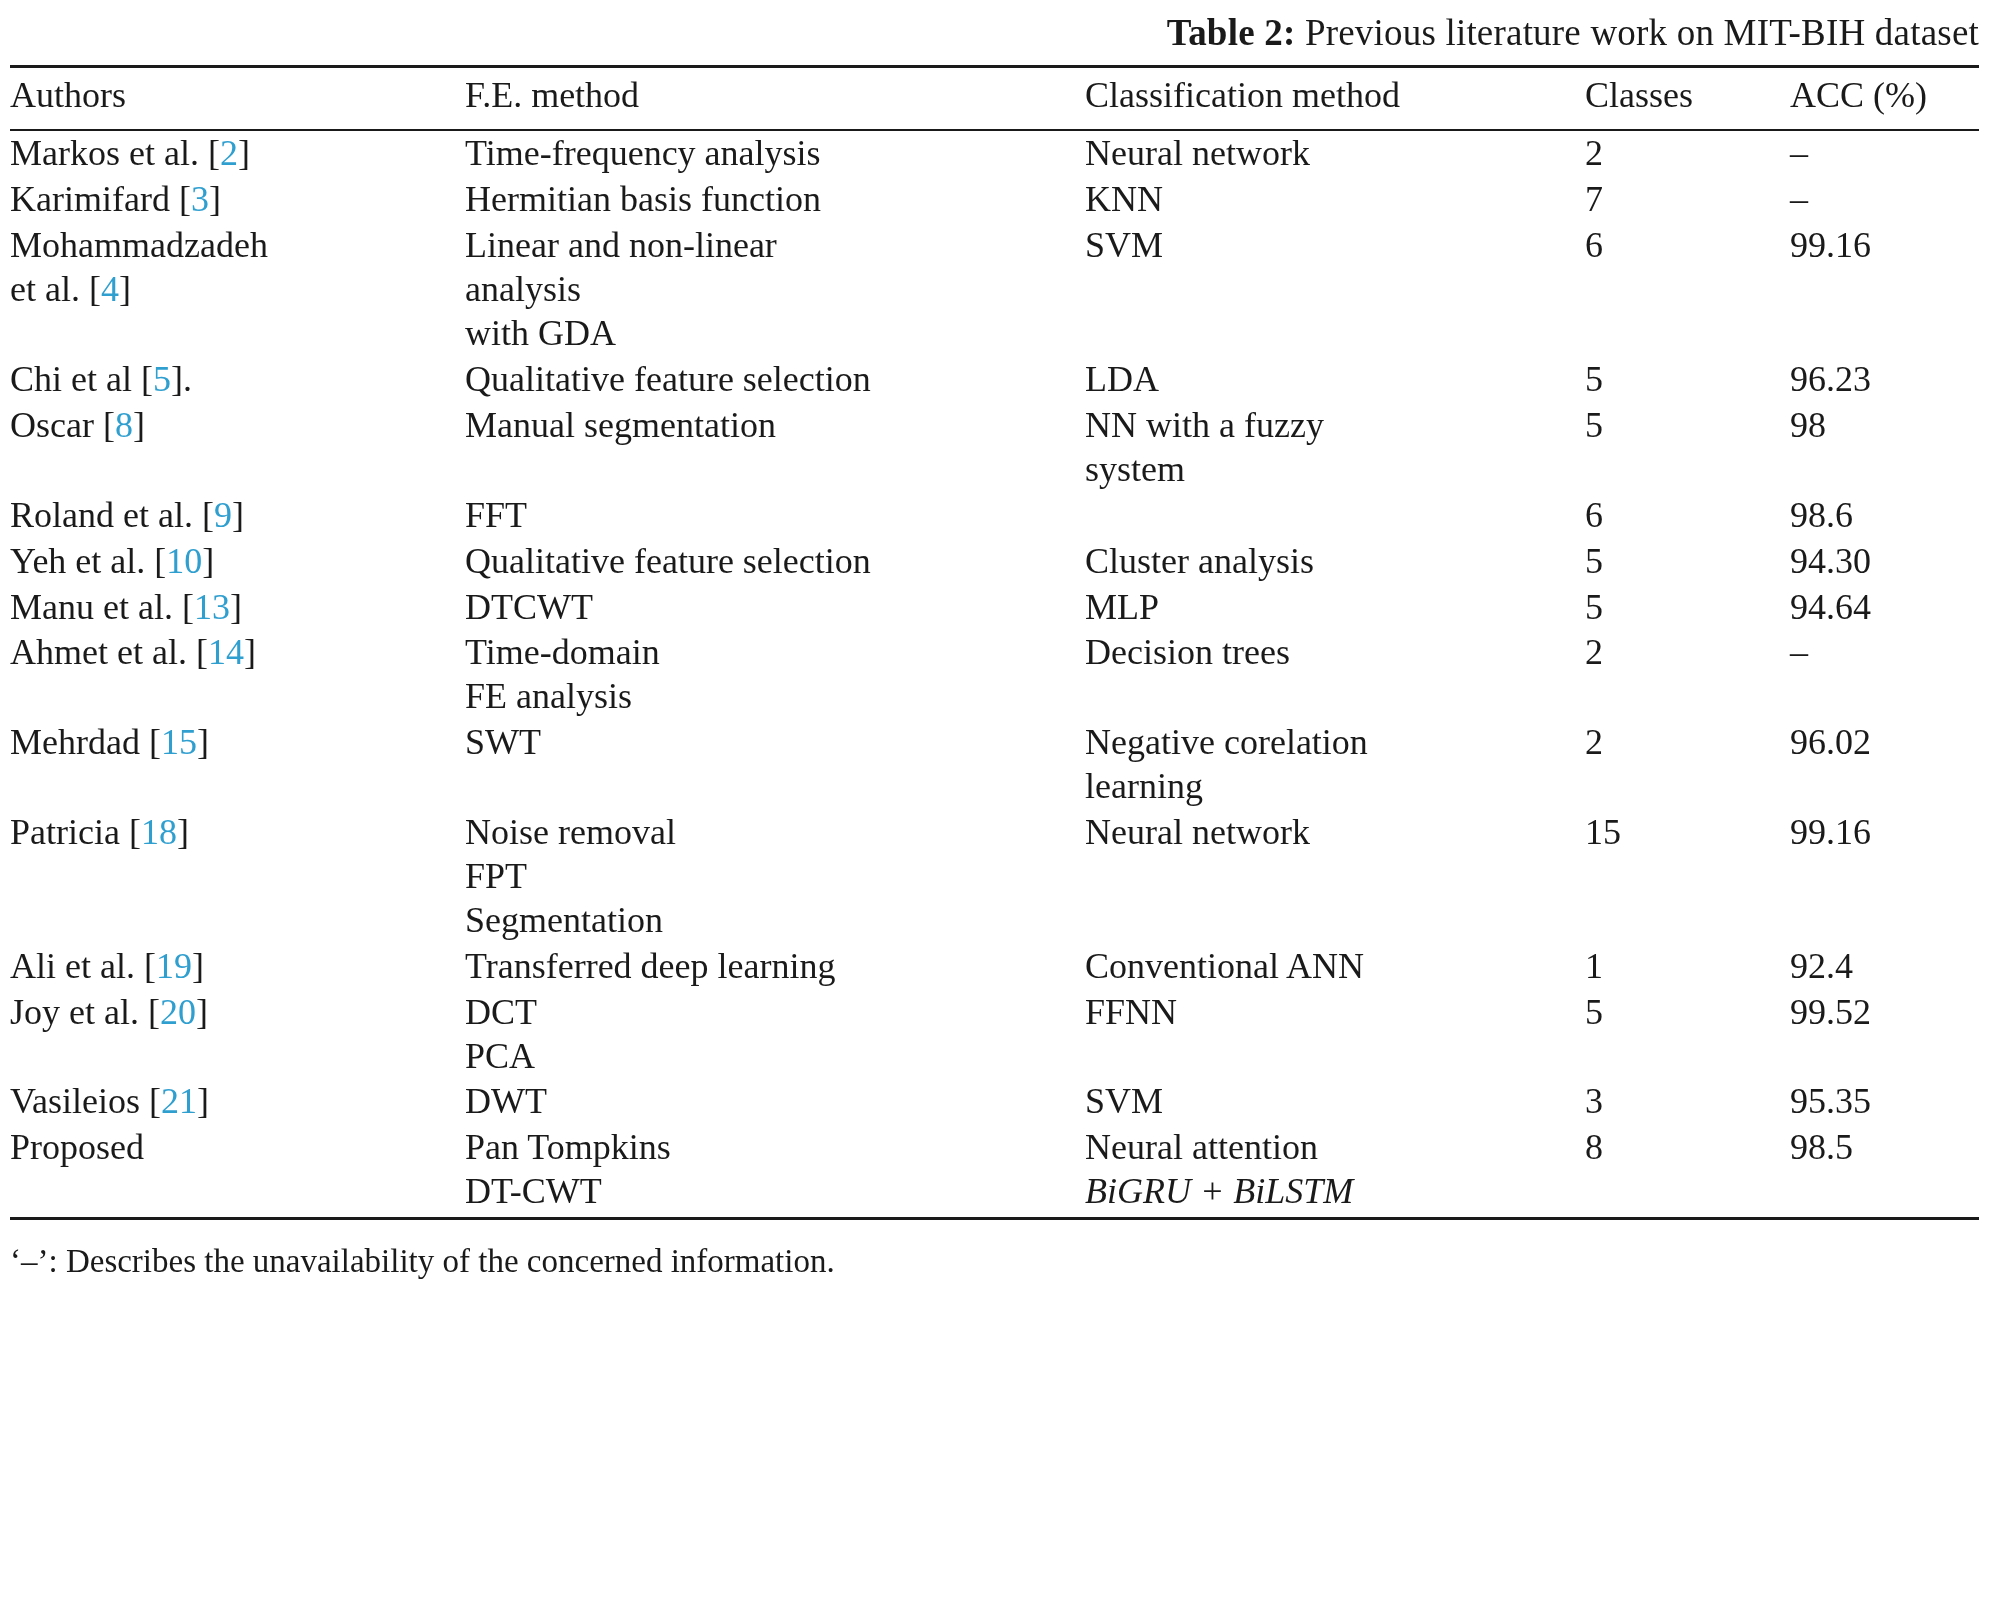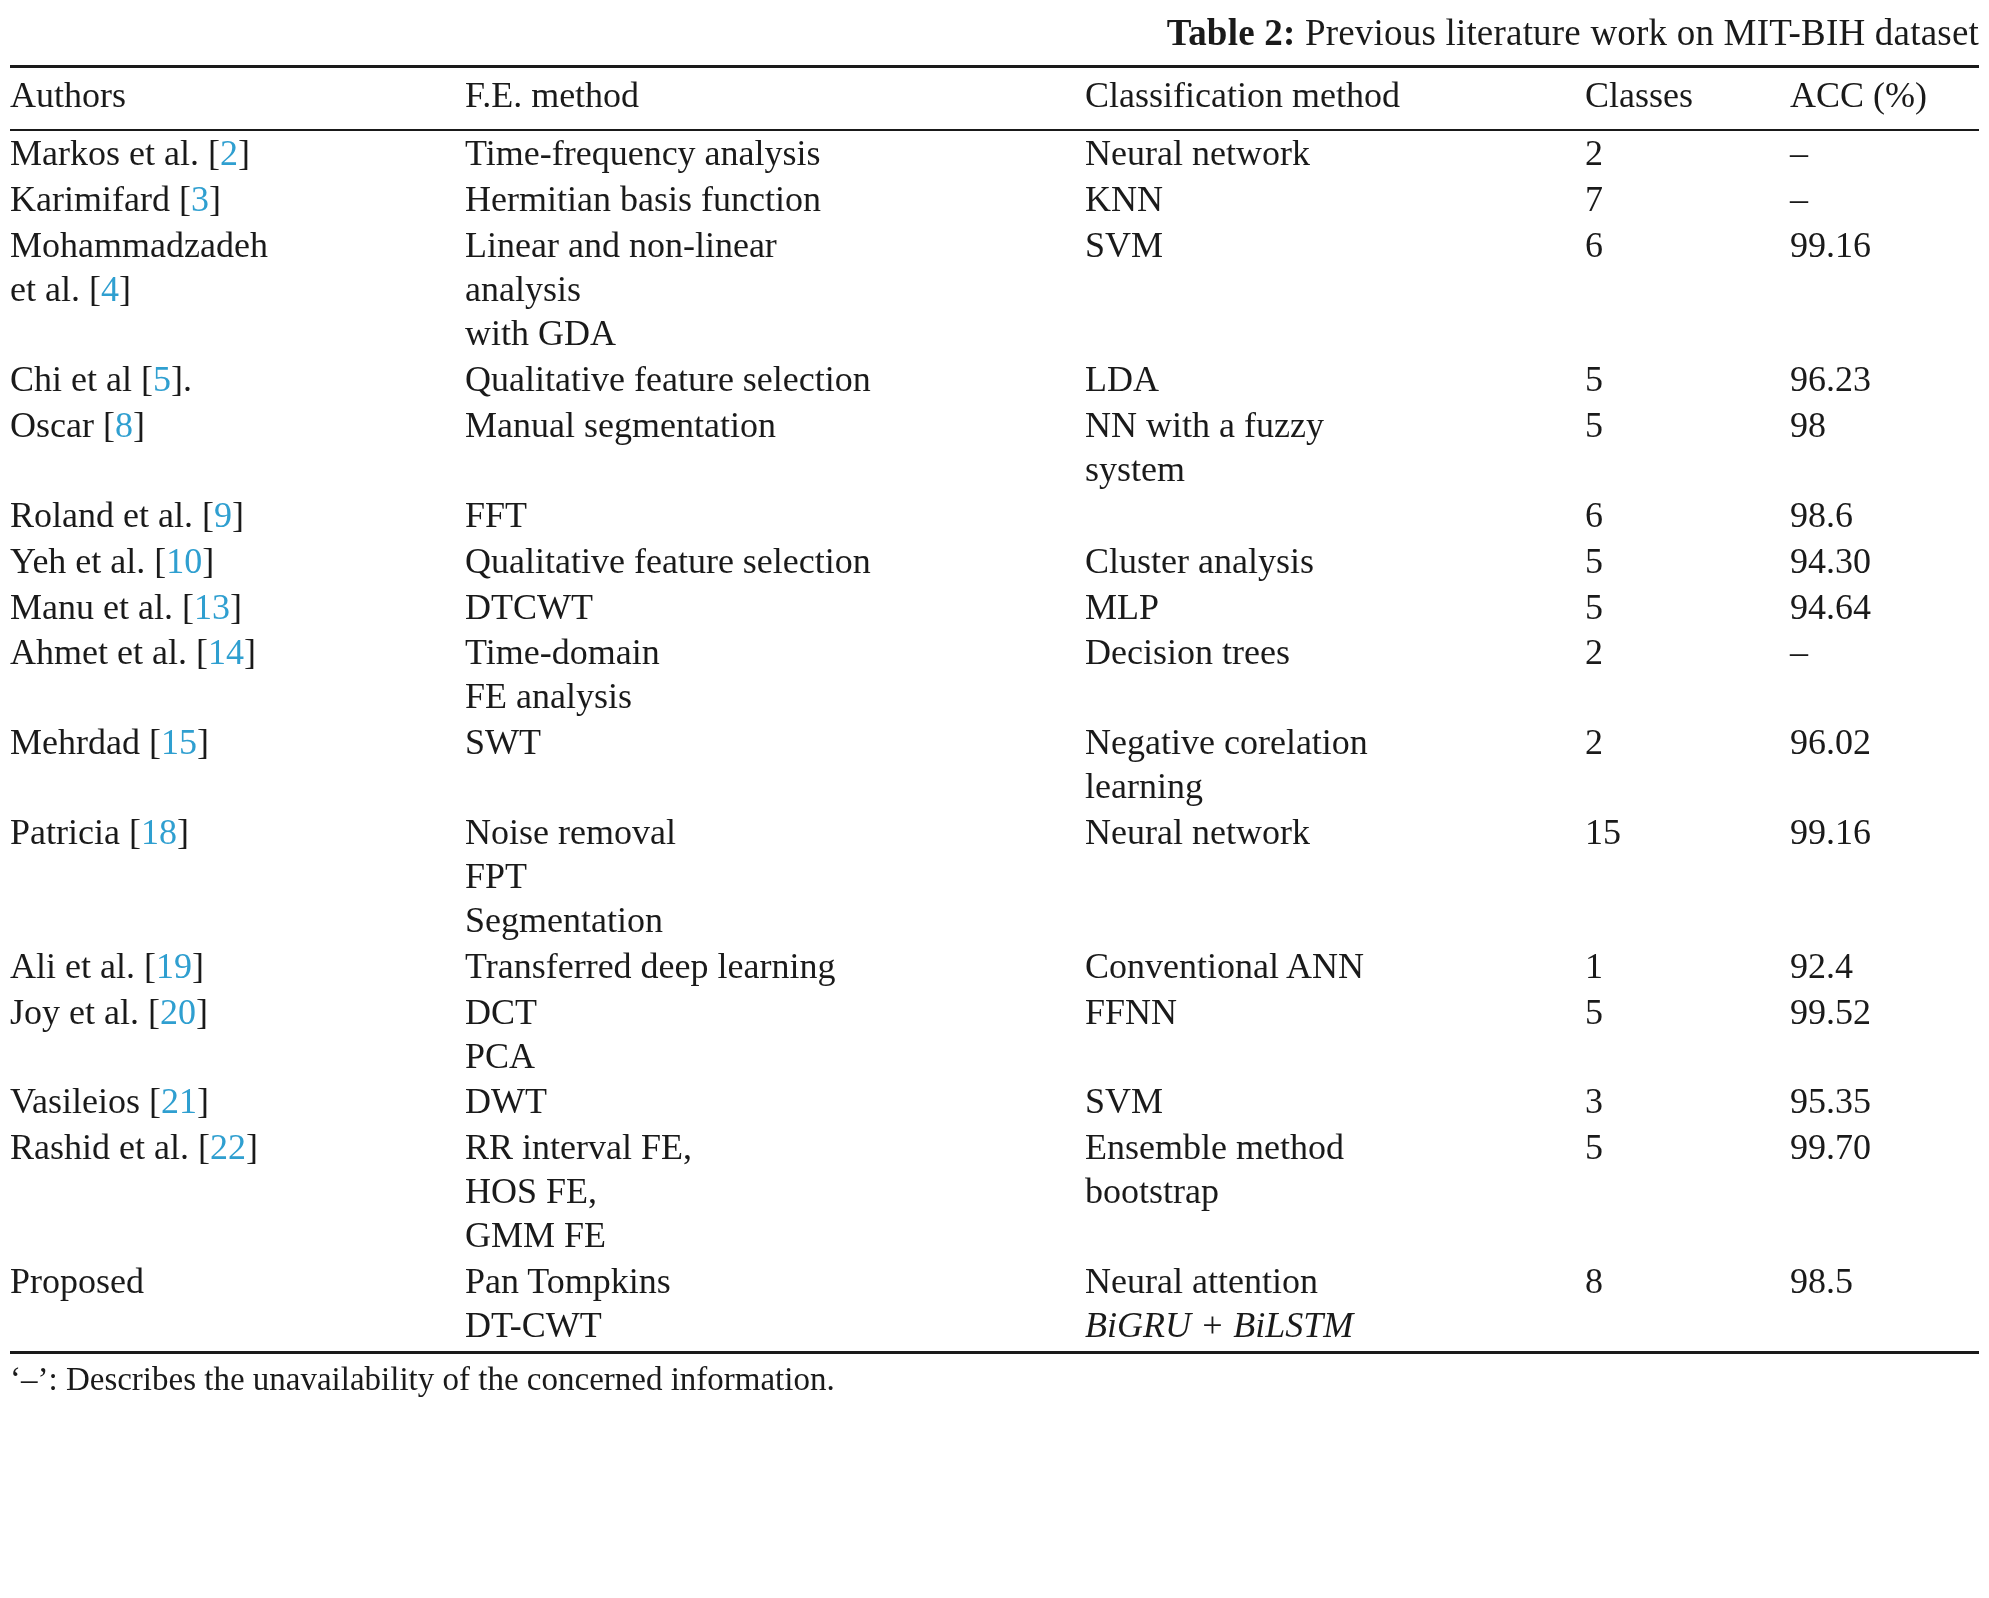--- a/index.html
+++ b/index.html
@@ -66,21 +66,21 @@
   col.c-classes { width: 205px; }
   col.c-acc     { width: auto; }
   .ref {
     color: #2f9fd0;
   }
   .sub-line {
     display: block;
   }
   .footnote {
     font-size: 33px;
-    padding-top: 6px;
+    padding-top: 22px;
     line-height: 1.2;
   }
   .nowrap { white-space: nowrap; font-style: italic; }
 </style>
 </head>
 <body>
 
 <div class="page">
 
   <div class="table-caption">
@@ -280,34 +280,20 @@
         <td>
             <span class="sub-line">DWT</span>
           </td>
         <td>
             <span class="sub-line">SVM</span>
           </td>
         <td>3</td>
         <td>95.35</td>
       </tr>
 
-      <tr>
-        <td><span>Rashid et al. [</span><span class="ref">22</span><span>]</span></td>
-        <td>
-          <span class="sub-line">RR interval FE,</span>
-          <span class="sub-line">HOS FE,</span>
-          <span class="sub-line">GMM FE</span>
-        </td>
-        <td>
-          <span class="sub-line">Ensemble method</span>
-          <span class="sub-line">bootstrap</span>
-        </td>
-        <td>5</td>
-        <td>99.70</td>
-      </tr>
 
       <tr>
         <td>Proposed</td>
         <td>
           <span class="sub-line">Pan Tompkins</span>
           <span class="sub-line">DT-CWT</span>
         </td>
         <td>
           <span class="sub-line">Neural attention</span>
           <span class="sub-line nowrap">BiGRU + BiLSTM</span>

